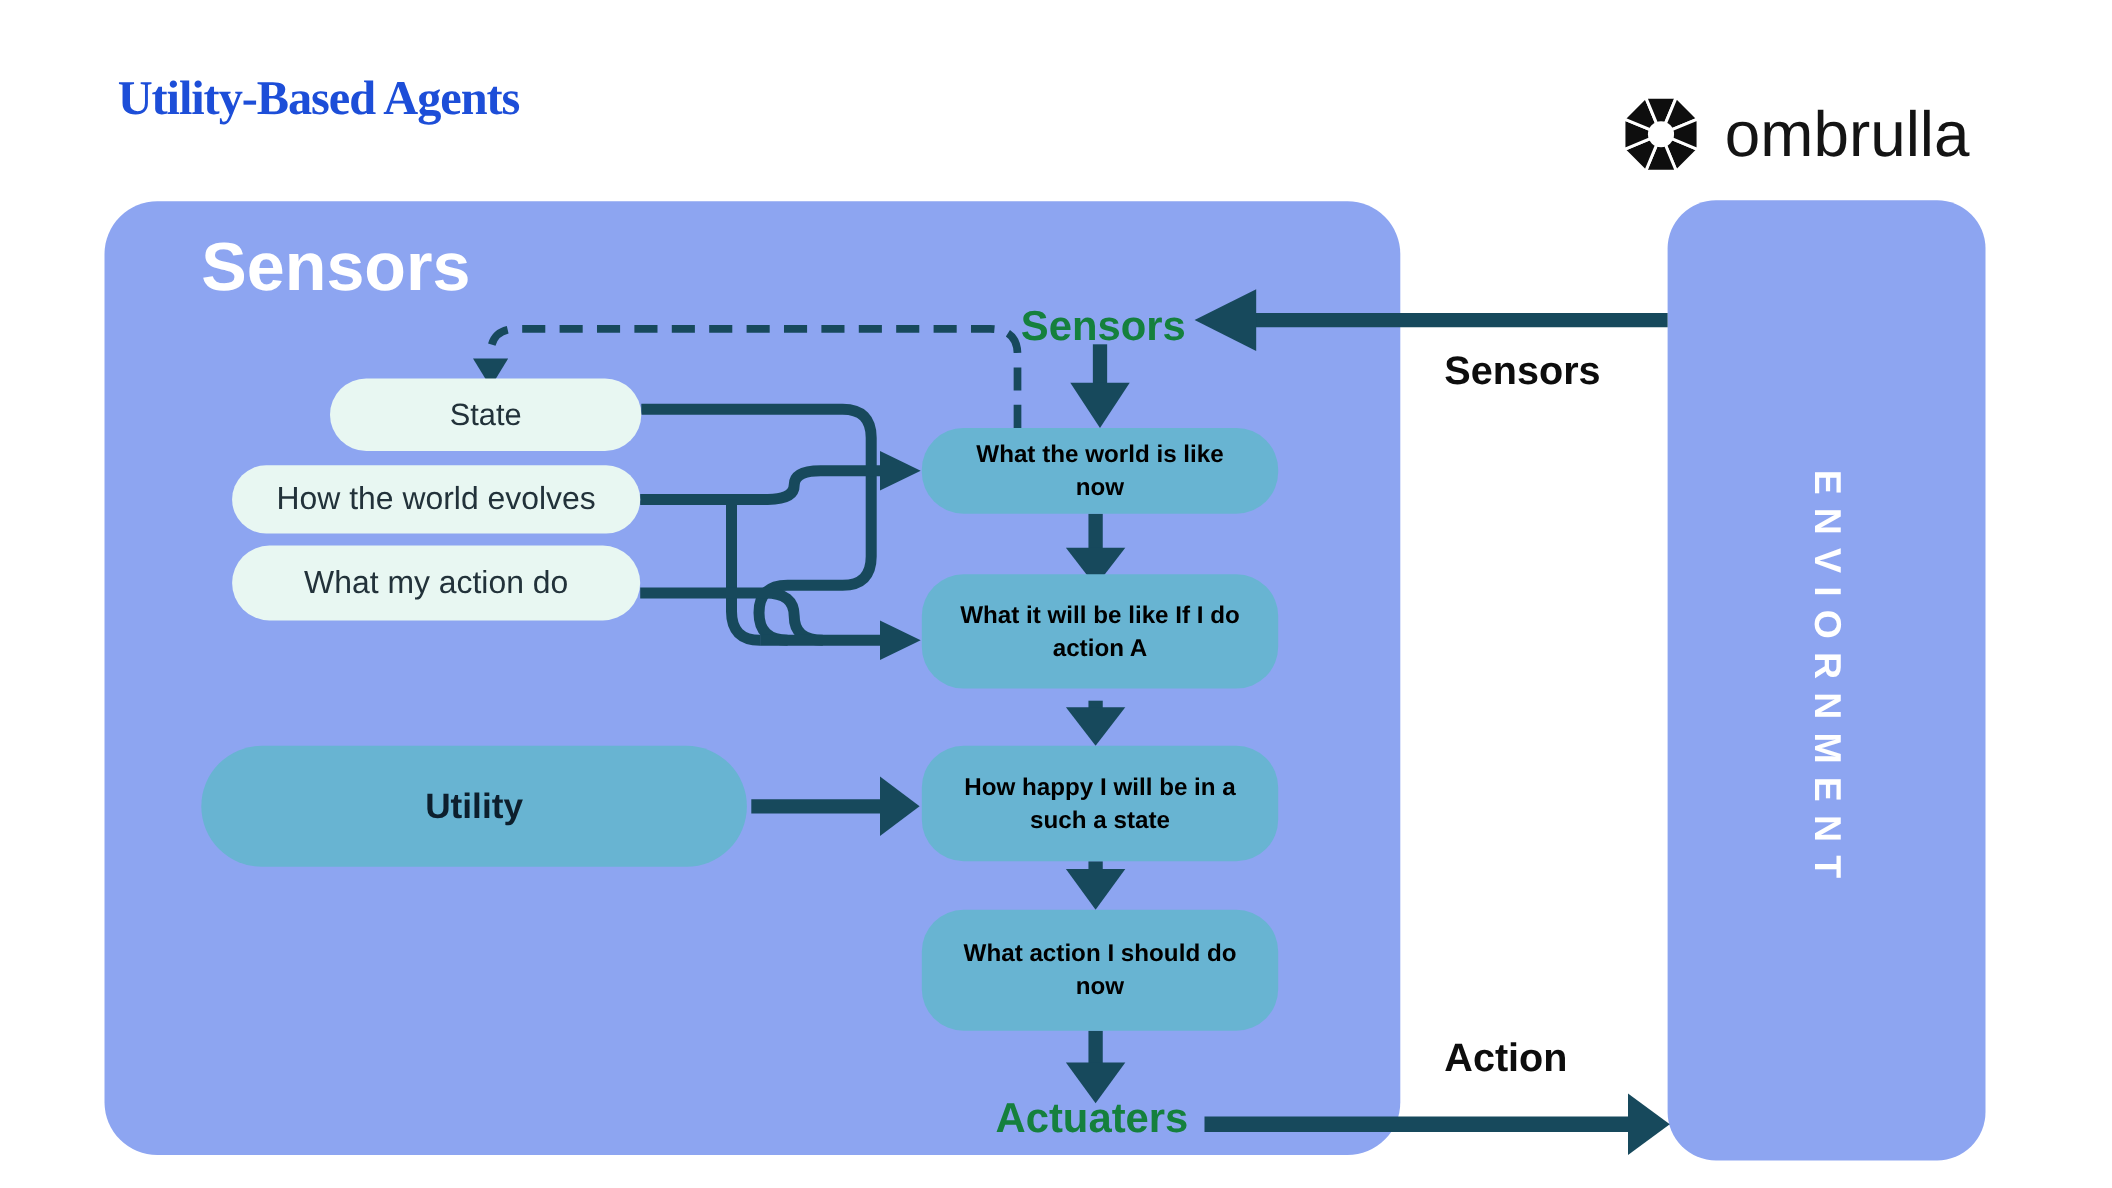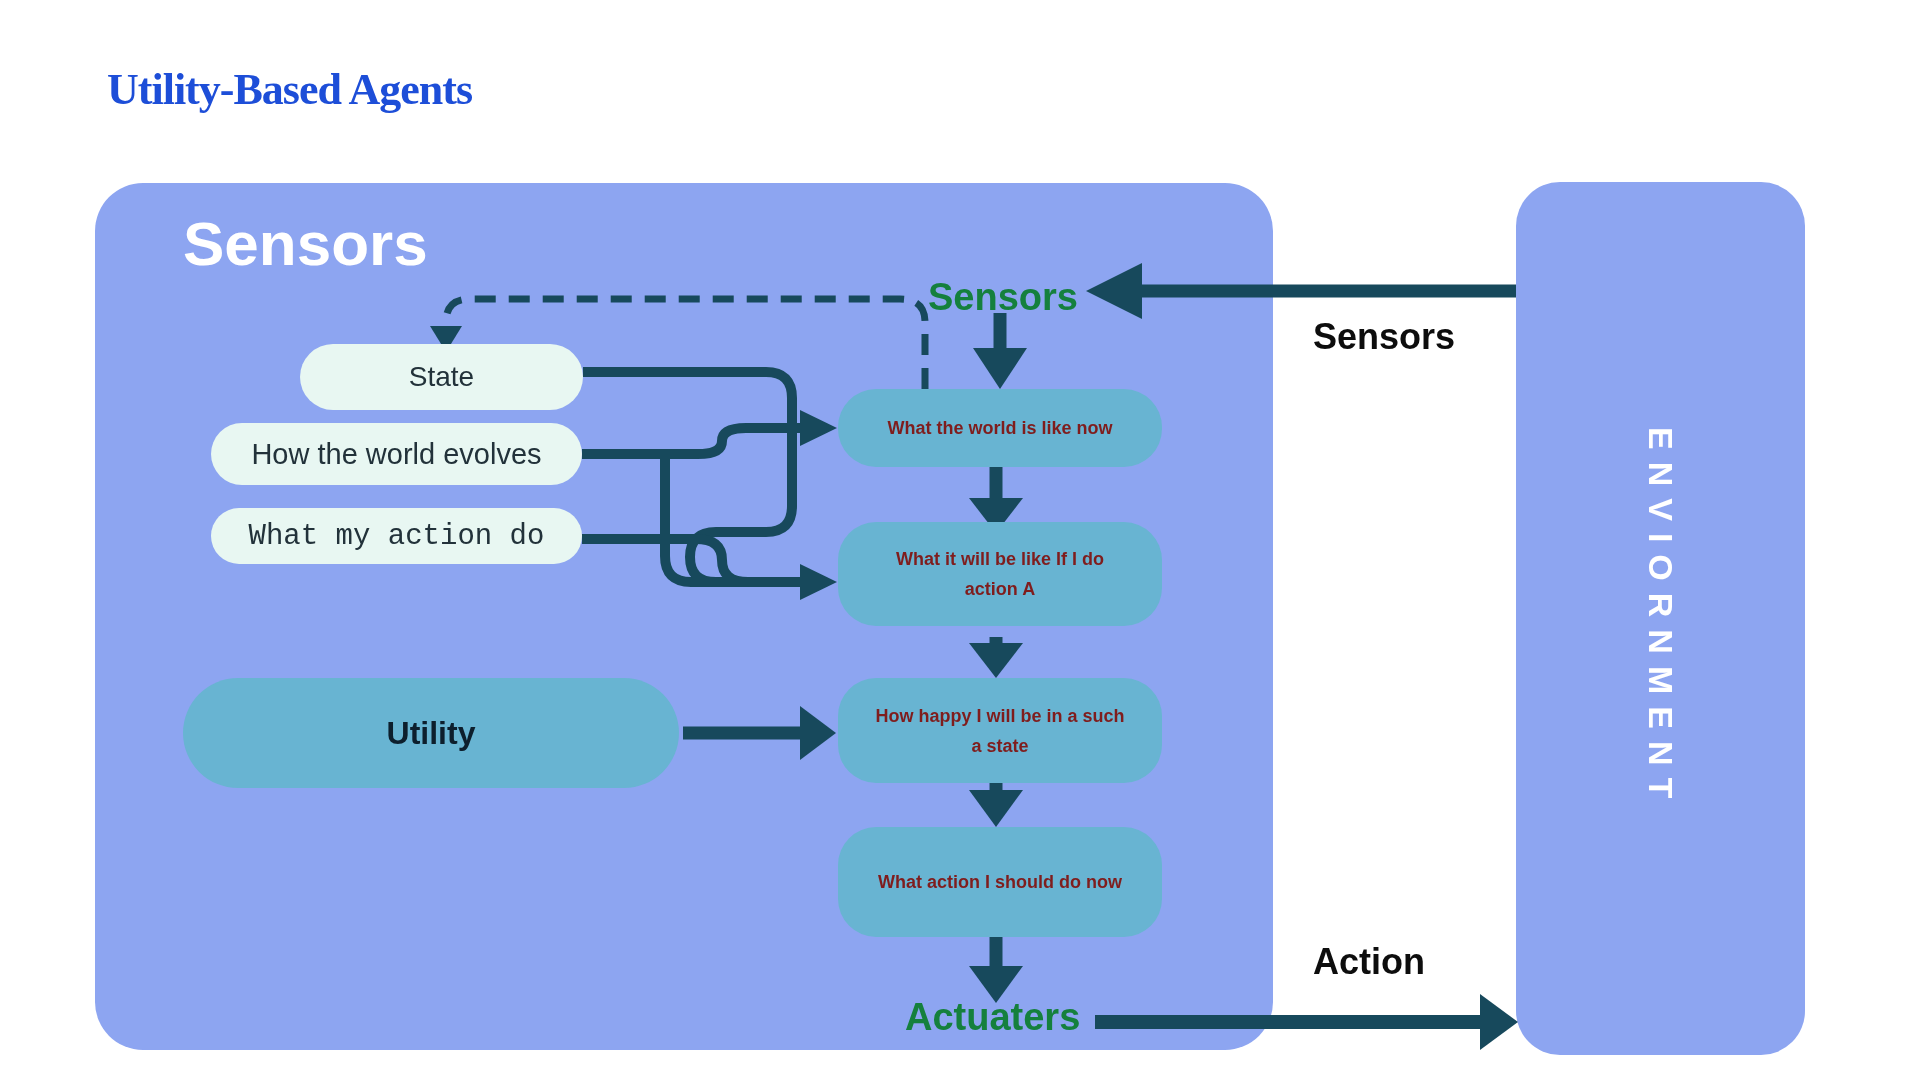--- a/index.html
+++ b/index.html
@@ -31,22 +31,22 @@
   .io-label{position:absolute;font-size:38px;font-weight:700;color:#15803d;}
   .lbl-sensors{left:928px;top:276px;}
   .lbl-actuaters{left:905px;top:996px;}
   .flow-label{position:absolute;font-size:36px;font-weight:700;color:#0d0d0d;}
   .lbl-precepts{left:1313px;top:316px;}
   .lbl-action{left:1313px;top:941px;}
   .node{position:absolute;display:flex;align-items:center;justify-content:center;text-align:center;}
   .mint{background:var(--mint);color:#22323a;font-weight:400;font-size:28px;border-radius:34px;}
   .n-state{left:300px;top:344px;width:283px;height:66px;}
   .n-evolves{left:211px;top:423px;width:371px;height:62px;font-size:29px;}
-  .n-actiondo{left:211px;top:508px;width:371px;height:56px;font-size:29px;font-family:Liberation Mono, monospace;}
-  .teal{background:var(--teal);color:#7f1d1d;font-weight:700;font-size:18px;line-height:30px;border-radius:38px;padding:0 34px;box-sizing:border-box;}
+  .n-actiondo{left:211px;top:496px;width:371px;height:68px;font-size:29px;}
+  .teal{background:var(--teal);color:#000000;font-weight:700;font-size:22px;line-height:30px;border-radius:38px;padding:0 34px;box-sizing:border-box;}
   .n-now{left:838px;top:389px;width:324px;height:78px;}
   .n-willbe{left:838px;top:522px;width:324px;height:104px;}
   .n-happy{left:838px;top:678px;width:324px;height:105px;}
   .n-whataction{left:838px;top:827px;width:324px;height:110px;}
   .n-utility{
     left:183px;top:678px;width:496px;height:110px;border-radius:55px;
     background:var(--teal);color:#0d1f2d;font-weight:800;font-size:32px;
   }
   .connectors{position:absolute;left:0;top:0;width:1920px;height:1080px;pointer-events:none;}
   .connectors path.route{stroke:var(--line);stroke-width:10;fill:none;}
@@ -54,20 +54,36 @@
   .connectors polygon{fill:var(--line);}
   .connectors path.dashed{stroke:var(--line);stroke-width:7;fill:none;stroke-dasharray:21 13;}
 </style>
 </head>
 <body>
 
 <div class="canvas" style="--panel: #8da5f1; --teal: #68b4d2; --mint: #e8f7f2; --line: #17495c;">
 
   <div class="page-title">Utility-Based Agents</div>
 
+  <div class="brand">
+    <svg width="84" height="84" viewBox="-46 -46 92 92">
+      <g fill="#0e0e0e" stroke="#ffffff" stroke-width="3" stroke-linejoin="round">
+        <path d="M0 0 L36.9 15.3 L15.3 36.9 Z"></path>
+        <path d="M0 0 L15.3 36.9 L-15.3 36.9 Z"></path>
+        <path d="M0 0 L-15.3 36.9 L-36.9 15.3 Z"></path>
+        <path d="M0 0 L-36.9 15.3 L-36.9 -15.3 Z"></path>
+        <path d="M0 0 L-36.9 -15.3 L-15.3 -36.9 Z"></path>
+        <path d="M0 0 L-15.3 -36.9 L15.3 -36.9 Z"></path>
+        <path d="M0 0 L15.3 -36.9 L36.9 -15.3 Z"></path>
+        <path d="M0 0 L36.9 -15.3 L36.9 15.3 Z"></path>
+      </g>
+      <circle cx="0" cy="0" r="13" fill="#ffffff"></circle>
+    </svg>
+    <span class="brand-word">ombrulla</span>
+  </div>
 
   <div class="agents-panel"></div>
 
   <div class="env-panel">
     <span class="env-label">ENVIORNMENT</span>
   </div>
 
   <svg class="connectors" viewBox="0 0 1920 1080">
     <g>
       <path class="route" d="M 583 372 H 766 Q 792 372 792 398 V 506 Q 792 532 766 532 H 716 Q 690 532 690 557 Q 690 582 716 582"></path>

